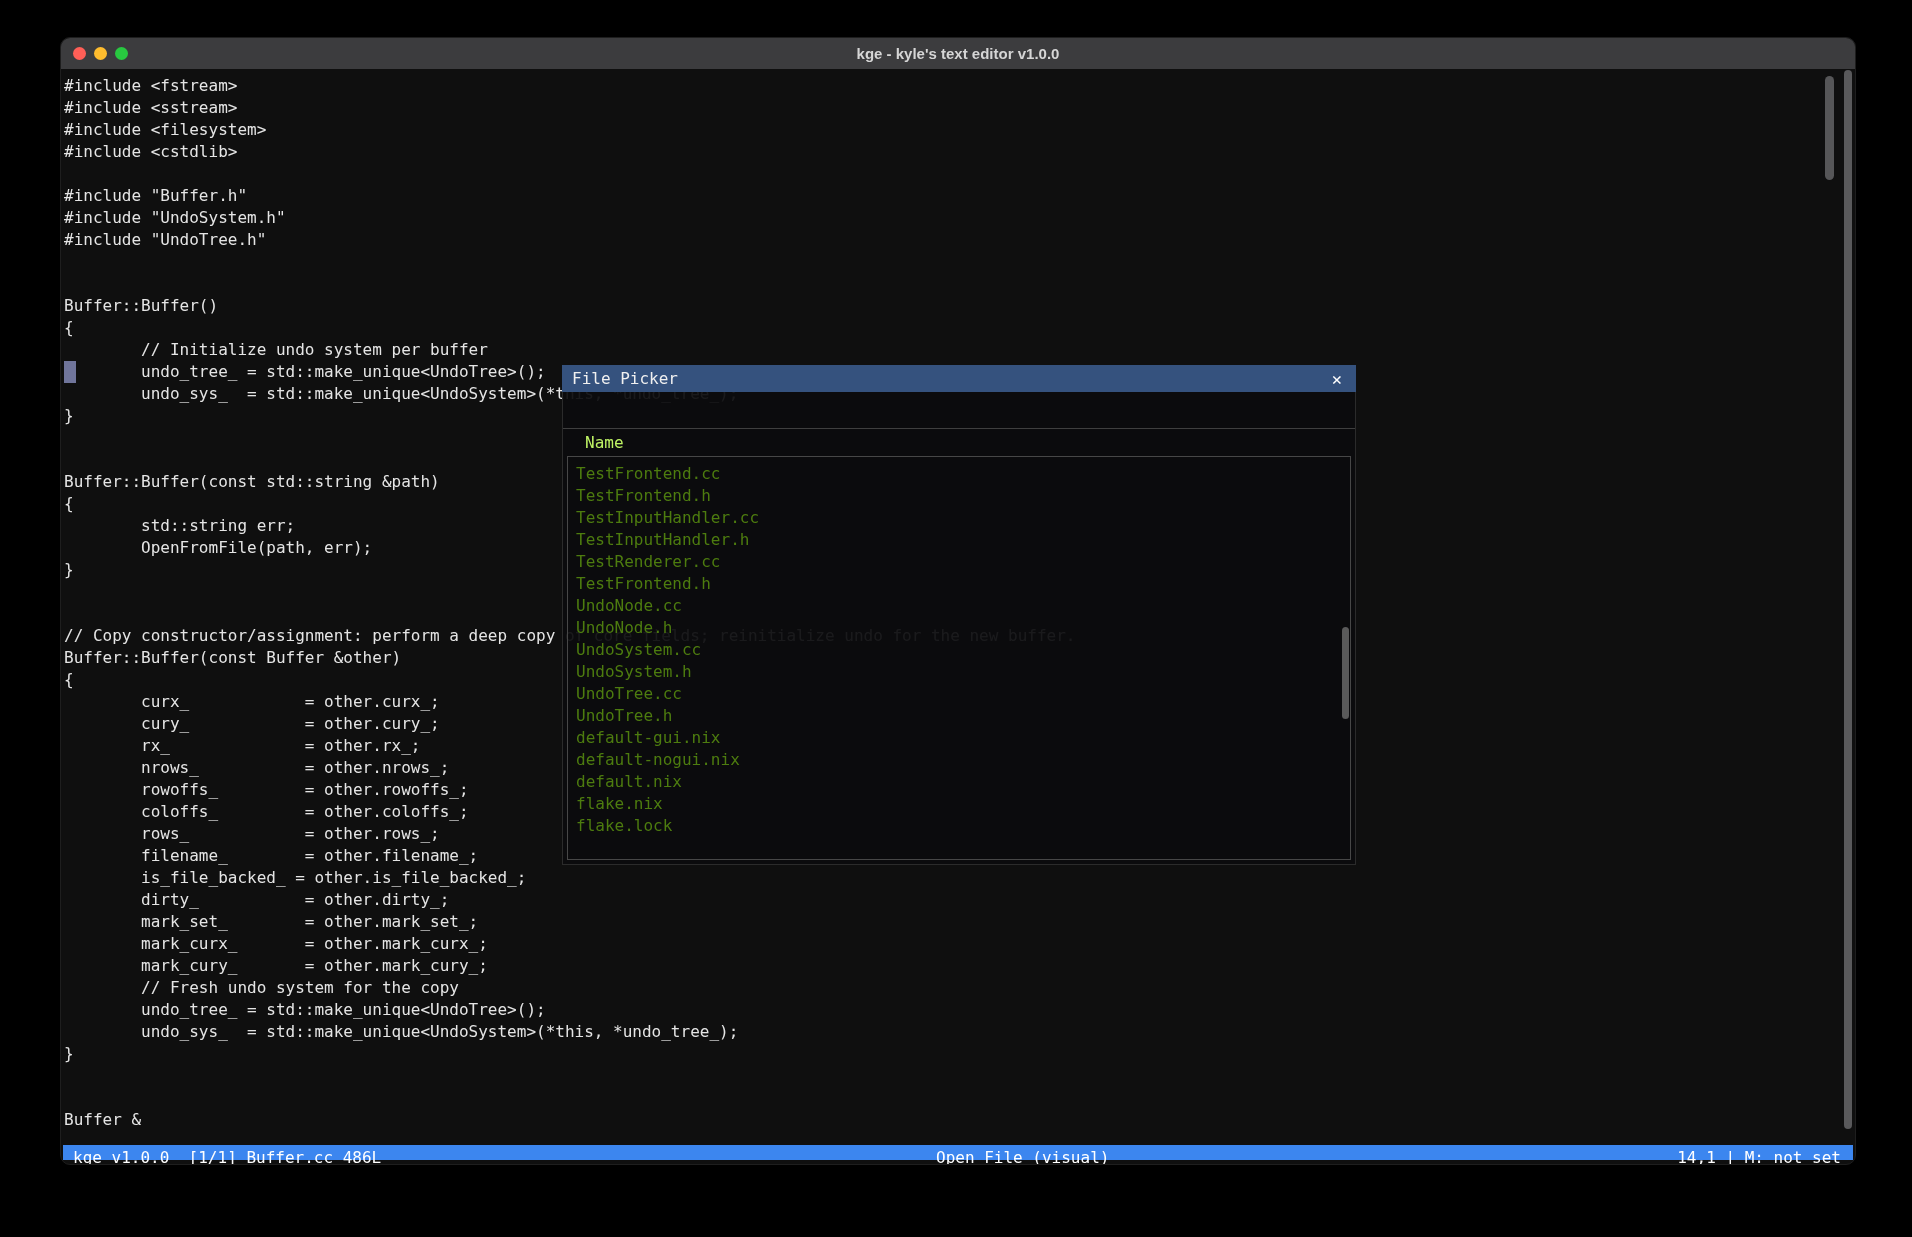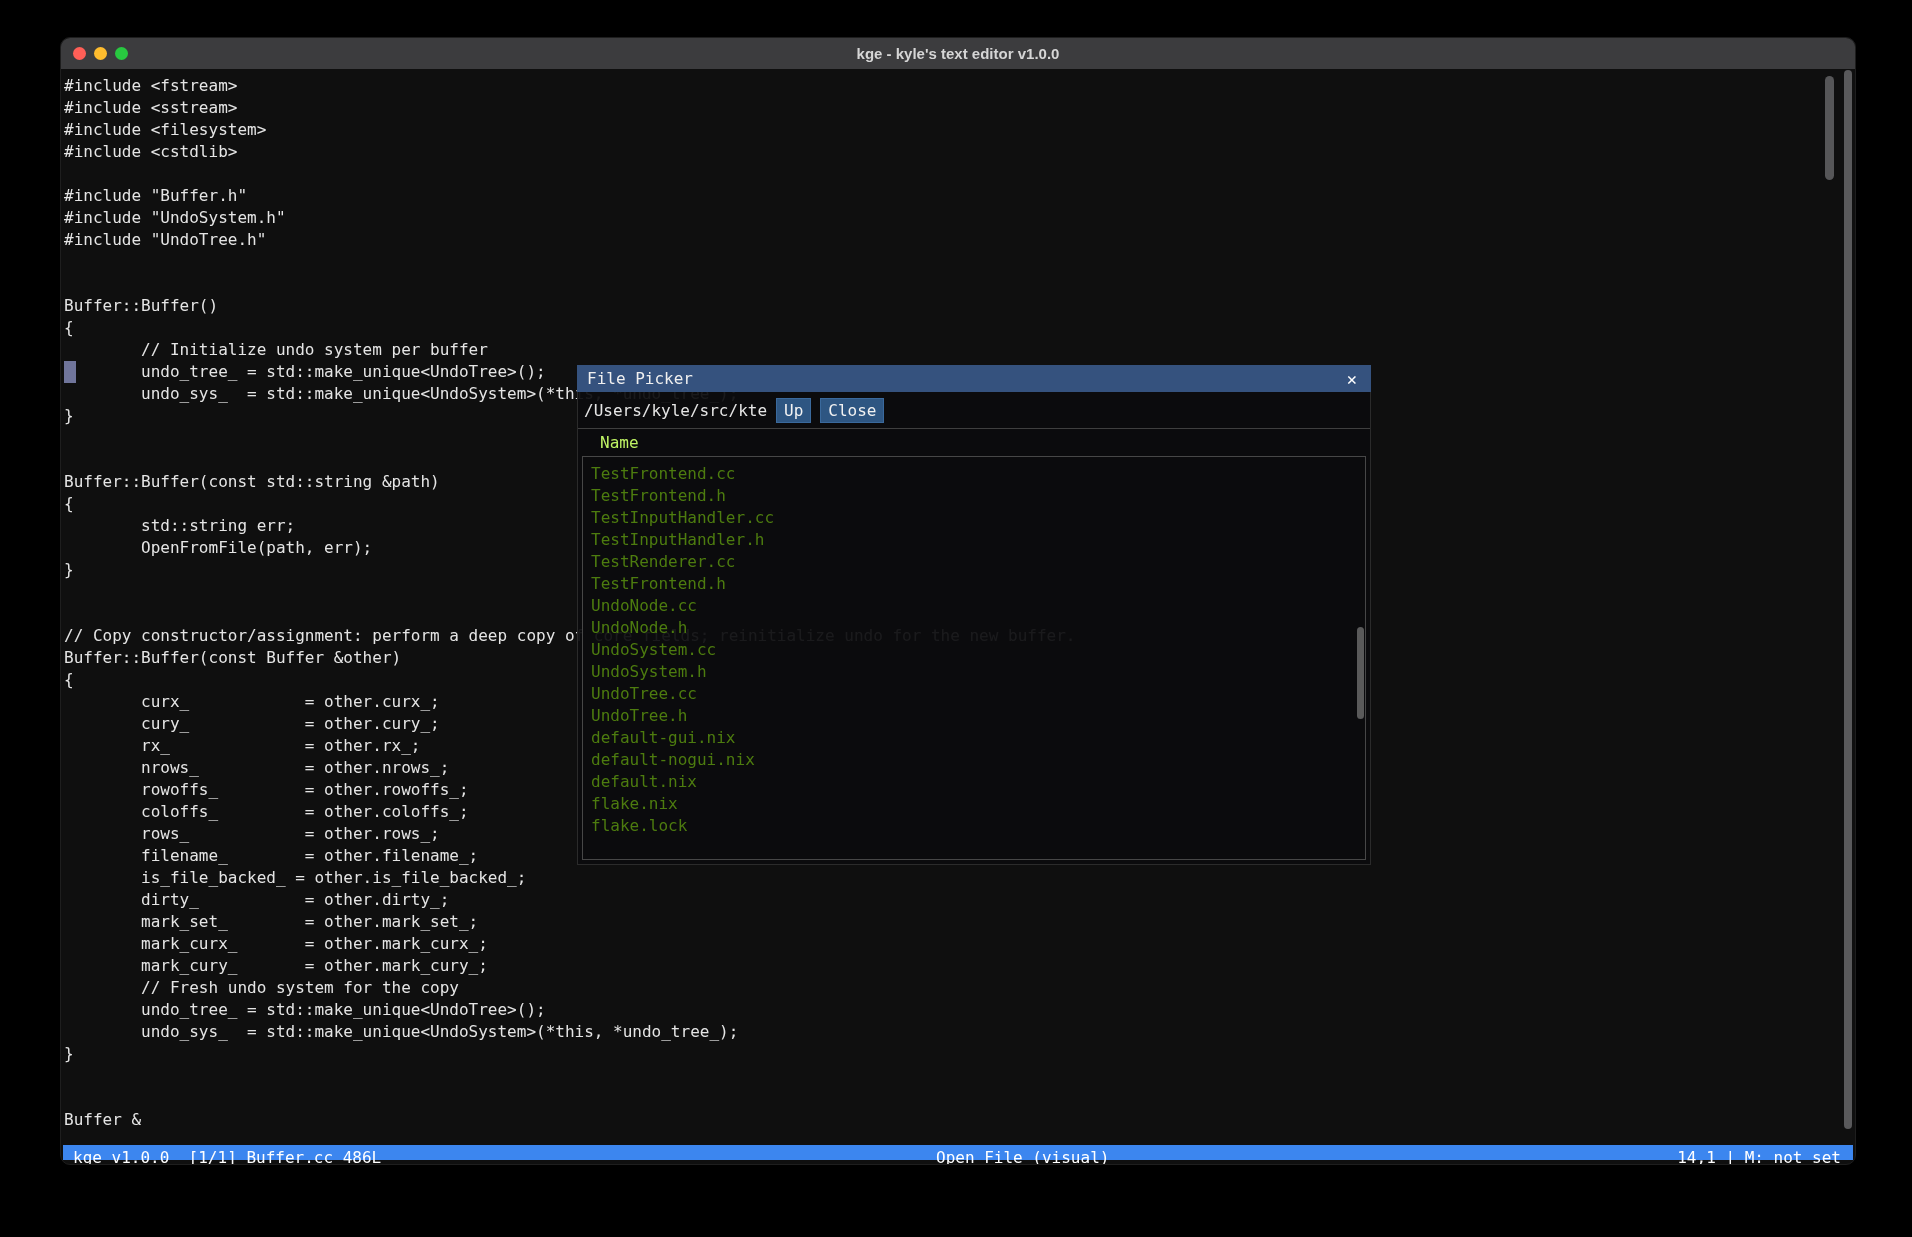--- a/index.html
+++ b/index.html
@@ -47,21 +47,20 @@
   .scroll-thumb {
     position: absolute; right: 21px; top: 38px; width: 9px; height: 104px;
     background: #565658; border-radius: 5px;
   }
 
   
   .dialog {
     position: absolute; left: 501px; top: 327px; width: 794px; height: 500px;
     background: rgba(11,11,13,0.93);
     border: 1px solid #2b2b2b;
-    margin-left: 15px;
   }
   .dialog-titlebar {
     position: absolute; left: -1px; top: -1px; right: -1px; height: 27px;
     background: #35527e; color: #f0f0f0; font-size: 16px;
     display: flex; align-items: center; padding: 0 10px;
   }
   .dialog-title { flex: 1; }
   .dialog-x { color: #ffffff; font-size: 17px; cursor: default; padding: 0 4px; }
   .pathrow {
     position: absolute; left: 0; top: 26px; right: 0; height: 36px;
@@ -164,25 +163,20 @@
   <div class="cursor-block"></div>
 
   <div class="edge-strip"></div>
   <div class="scroll-thumb"></div>
 
   <div class="dialog">
     <div class="dialog-titlebar">
       <span class="dialog-title">File Picker</span>
       <span class="dialog-x">✕</span>
     </div>
-    <div class="pathrow">
-      <span>/Users/kyle/src/kte</span>
-      <button class="btn">Up</button>
-      <button class="btn">Close</button>
-    </div>
     <div class="sep"></div>
     <div class="name-row">Name</div>
     <div class="filelist">
 
     <div class="file-row">TestFrontend.cc</div>
         <div class="file-row">TestFrontend.h</div>
         <div class="file-row">TestInputHandler.cc</div>
         <div class="file-row">TestInputHandler.h</div>
         <div class="file-row">TestRenderer.cc</div>
         <div class="file-row">TestFrontend.h</div>

